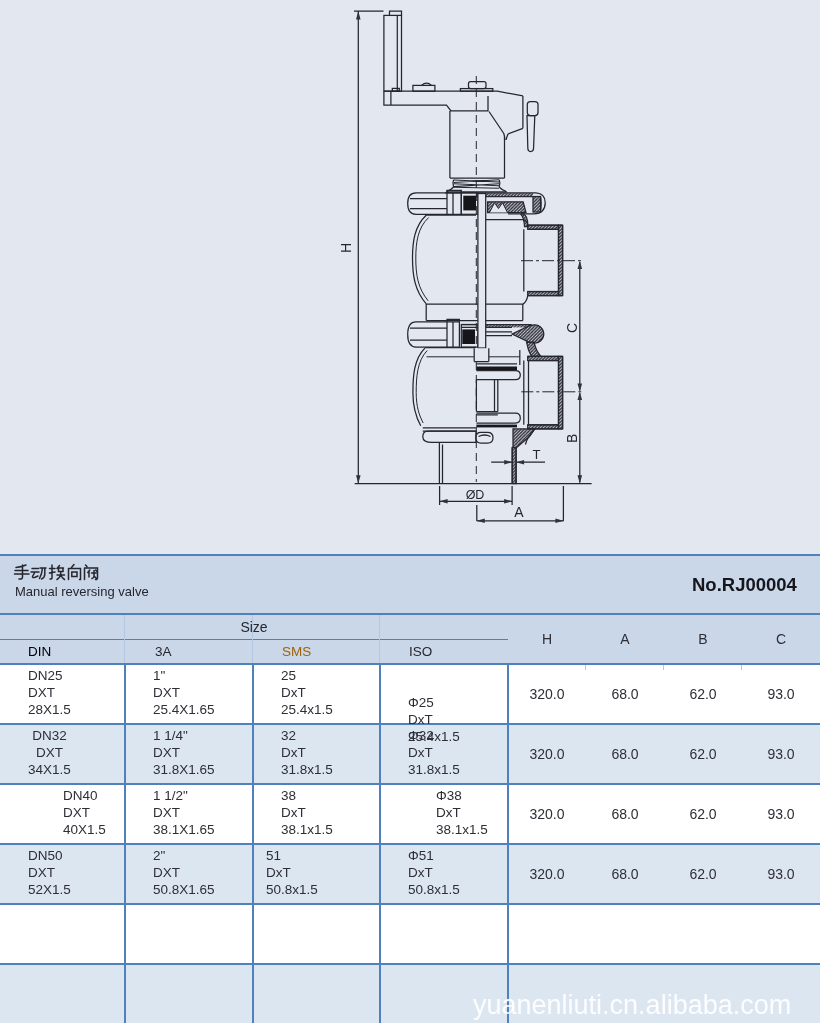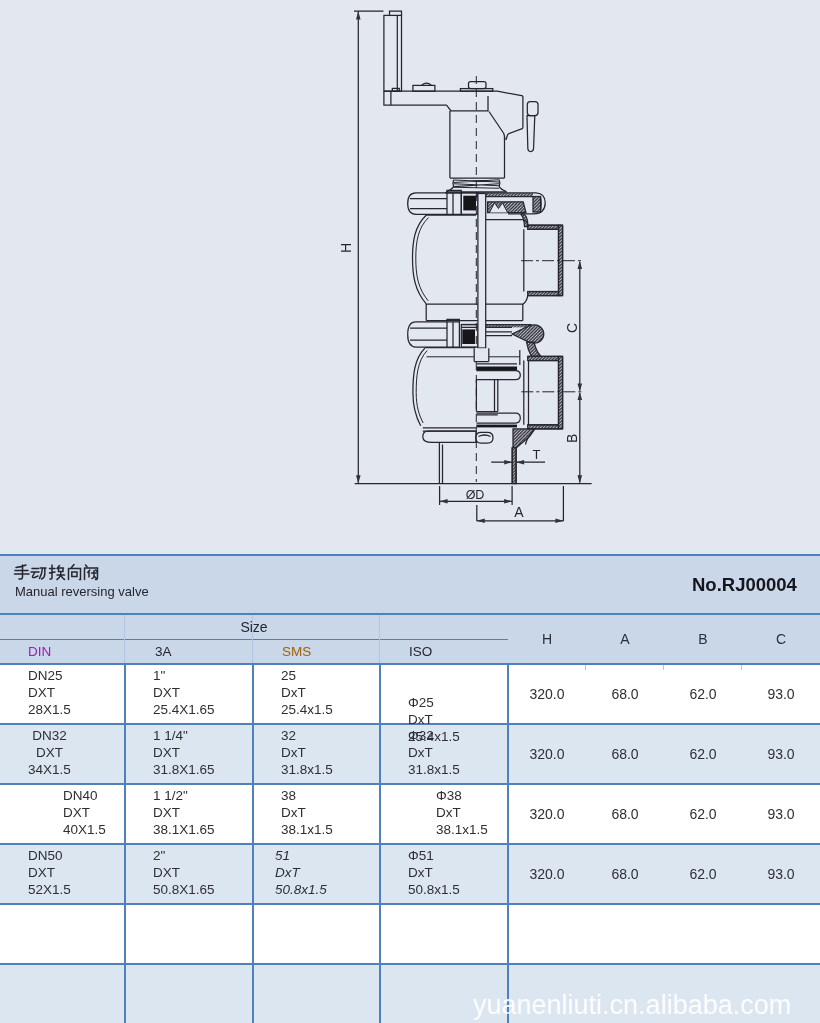--- a/index.html
+++ b/index.html
@@ -238,21 +238,21 @@
 <div class="abs" style="left:692px;top:573.5px;font-size:18.5px;font-weight:bold;color:#16161c;">No.RJ00004</div>
 
 <div class="abs" style="left:0;top:612.5px;width:820px;height:2.5px;background:#4f81bd;"></div>
 
 <div class="abs" style="left:0;top:615px;width:820px;height:48px;background:#c9d7e9;"></div>
 
 <div class="abs" style="left:0;top:619px;width:508px;text-align:center;font-size:14px;color:#26262e;">Size</div>
 
 <div class="abs" style="left:0;top:638.5px;width:507.5px;height:1.6px;background:#4f81bd;"></div>
 
-<div class="abs" style="left:28px;top:644px;font-size:13.5px;color:#a21caf;">DIN</div>
+<div class="abs" style="left:28px;top:644px;font-size:13.5px;color:#000000;">DIN</div>
 
 <div class="abs" style="left:155px;top:644px;font-size:13.5px;color:#26262e;">3A</div>
 
 <div class="abs" style="left:282px;top:644px;font-size:13.5px;color:#a16207;">SMS</div>
 
 <div class="abs" style="left:409px;top:644px;font-size:13.5px;color:#26262e;">ISO</div>
 
 <div class="num" style="left:508px;top:631px;">H</div>
 
 <div class="num" style="left:586px;top:631px;">A</div>
@@ -340,21 +340,21 @@
 <div class="num" style="left:586px;top:806px;">68.0</div>
 <div class="num" style="left:664px;top:806px;">62.0</div>
 <div class="num" style="left:742px;top:806px;">93.0</div>
 
 <div class="cell" style="left:28px;top:848px;">DN50
 DXT
 52X1.5</div>
 <div class="cell" style="left:153px;top:848px;">2"
 DXT
 50.8X1.65</div>
-<div class="cell" style="left:275px;top:848px;font-style:italic;">51
+<div class="cell" style="left:266px;top:848px;">51
 DxT
 50.8x1.5</div>
 <div class="cell" style="left:408px;top:848px;">Φ51
 DxT
 50.8x1.5</div>
 <div class="num" style="left:508px;top:866px;">320.0</div>
 <div class="num" style="left:586px;top:866px;">68.0</div>
 <div class="num" style="left:664px;top:866px;">62.0</div>
 <div class="num" style="left:742px;top:866px;">93.0</div>
 

